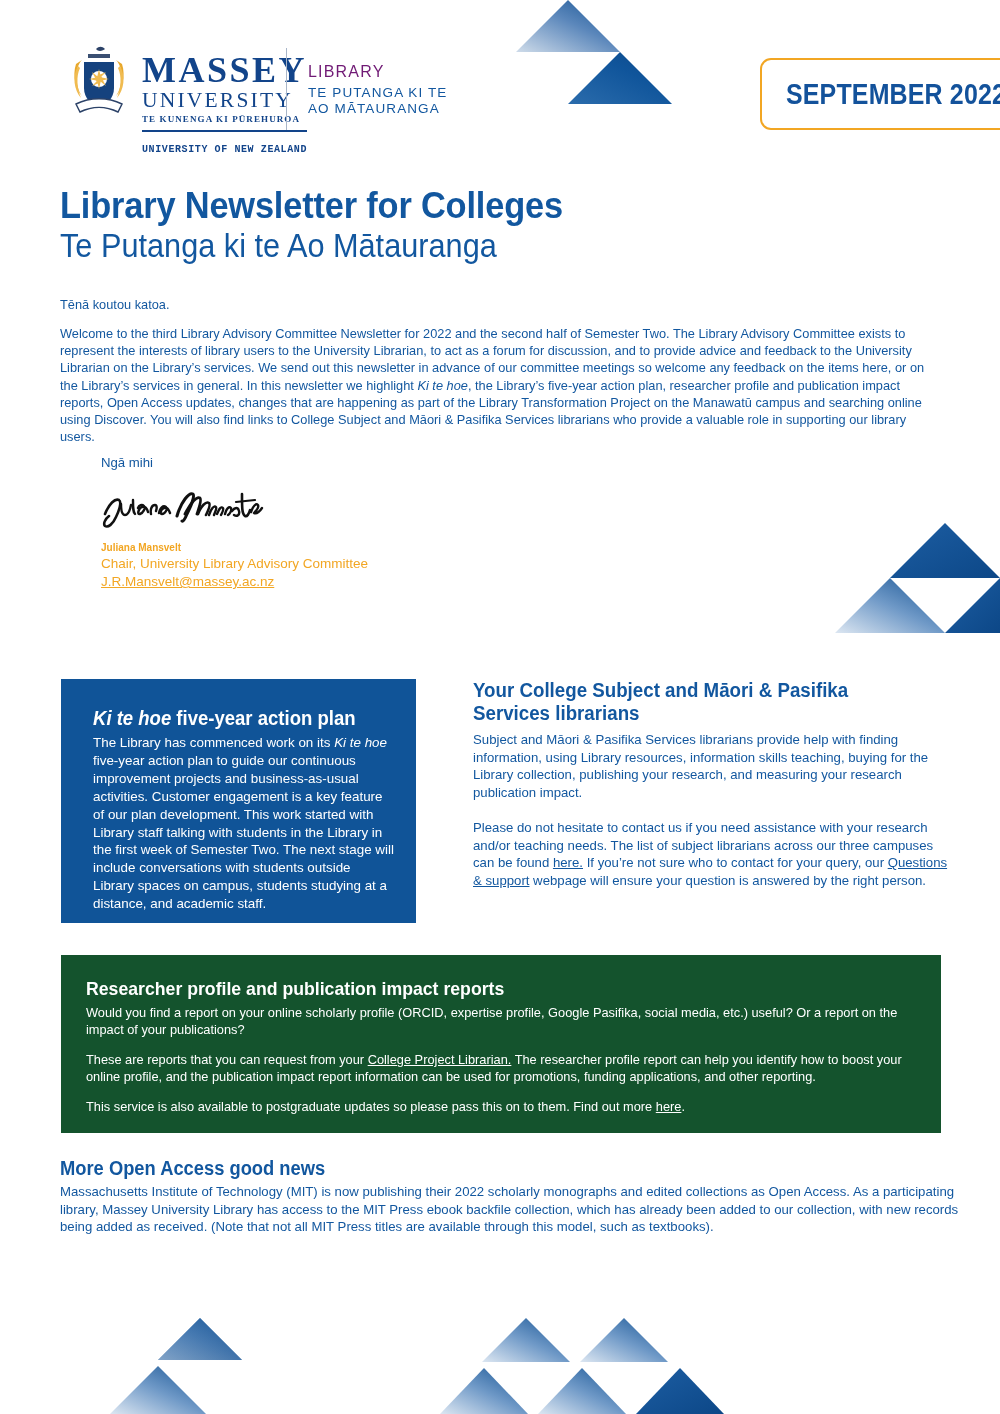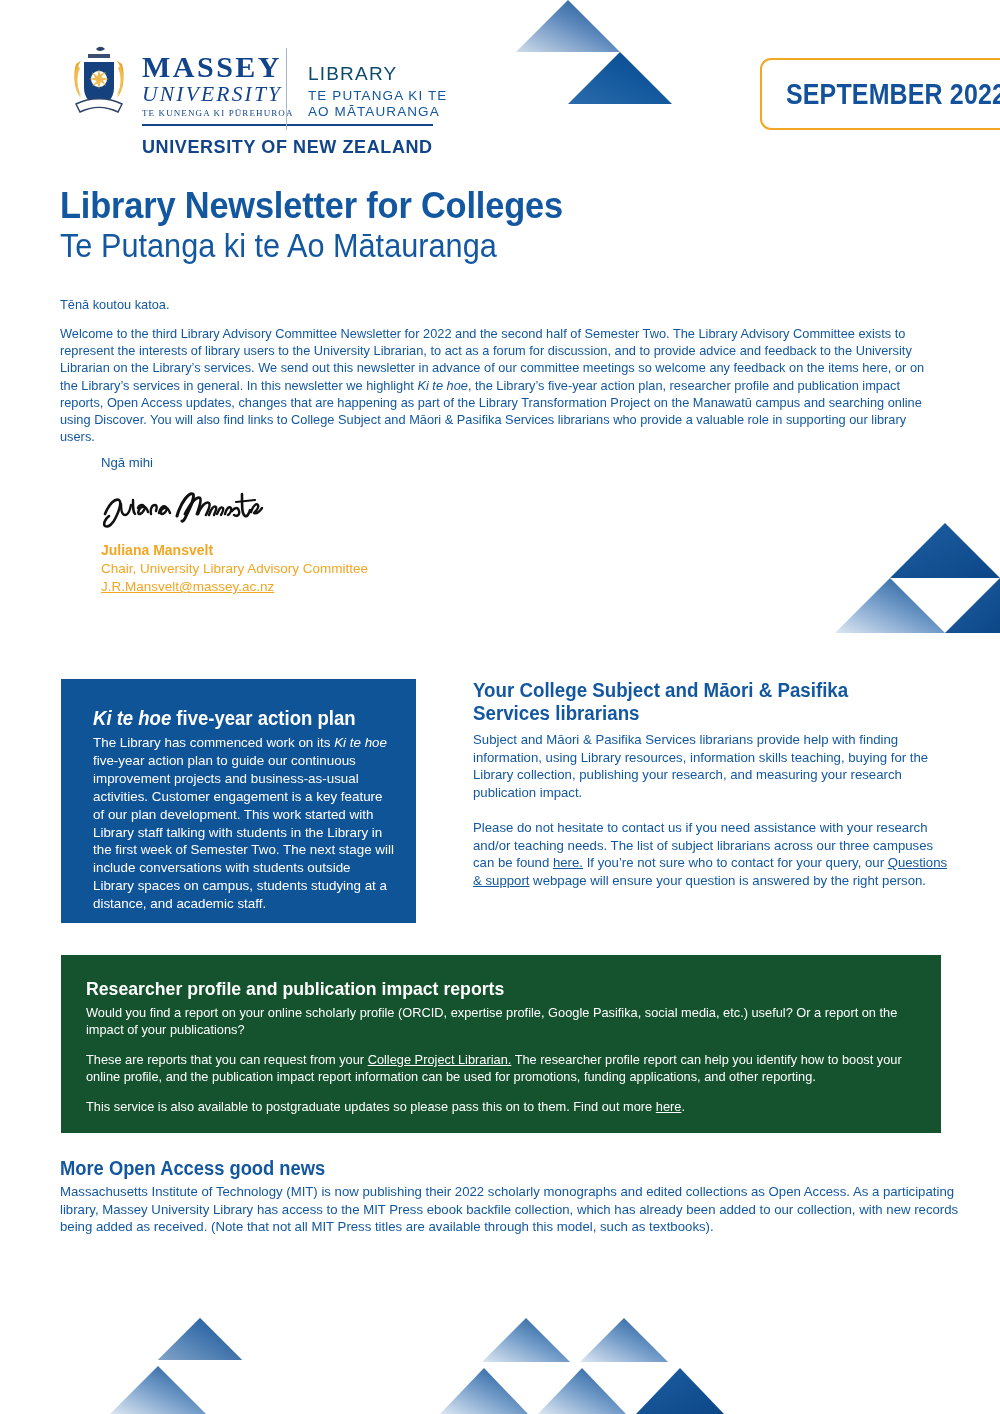--- a/index.html
+++ b/index.html
@@ -39,74 +39,73 @@
     position: relative;
     flex: none;
   }
   #wordmark {
     margin-left: 12px;
     padding-top: 6px;
   }
   .mw-massey {
     font-family: "Liberation Serif", serif;
     font-weight: bold;
-    font-size: 30px;
+    font-size: 36px;
     letter-spacing: 2.5px;
     color: #12448a;
     line-height: 1.0;
   }
   .mw-university {
     font-family: "Liberation Serif", serif;
     font-size: 21.5px;
     letter-spacing: 2.2px;
     color: #12448a;
     line-height: 1.15;
-    font-style: italic;
   }
   .mw-motto {
     font-family: "Liberation Serif", serif;
     font-size: 9px;
-    font-weight: normal;
+    font-weight: bold;
     letter-spacing: 1.1px;
     color: #12448a;
     line-height: 1.3;
     margin-top: 1px;
   }
   .mw-rule {
     height: 2px;
     background: #12448a;
     margin: 5px 0 3px 0;
     width: 100%;
   }
   .mw-nz {
-    font-family: Liberation Sans, sans-serif;
-    font-size: 18px;
+    font-family: Liberation Mono, monospace;
+    font-size: 10px;
     font-weight: bold;
     letter-spacing: 0.6px;
     color: #12448a;
     line-height: 1.1;
     margin-top: 12px;
   }
   #divider-rule {
     position: absolute;
     left: 286px;
     top: 48px;
     width: 1px;
     height: 82px;
     background: #a9b6c9;
   }
   #library-lockup {
     position: absolute;
     left: 308px;
     top: 64px;
   }
   .ll-library {
-    font-size: 19px;
+    font-size: 16px;
     letter-spacing: 1.2px;
-    color: #0c4a6e;
+    color: #701a75;
     line-height: 1.0;
   }
   .ll-sub {
     font-size: 13.5px;
     letter-spacing: 1.1px;
     color: #12579f;
     line-height: 1.22;
     margin-top: 5px;
     font-weight: 500;
   }
@@ -166,21 +165,21 @@
   .body-text p:last-child { margin-bottom: 0; }
   .ital { font-style: italic; }
 
   
   #sign-area { position: absolute; left: 60px; top: 455px; width: 460px; margin-left: 41px; }
   #nga-mihi { font-size: 13.2px; color: #12579f; }
   #signature-img { margin: 14px 0 6px -2px; }
   .sig-name {
     color: #f2a623;
     font-weight: bold;
-    font-size: 14px;
+    font-size: 10px;
     line-height: 1.28;
   }
   .sig-role {
     color: #f2a623;
     font-size: 13.5px;
     line-height: 1.28;
   }
   .sig-email {
     color: #f2a623;
     font-size: 13.5px;

